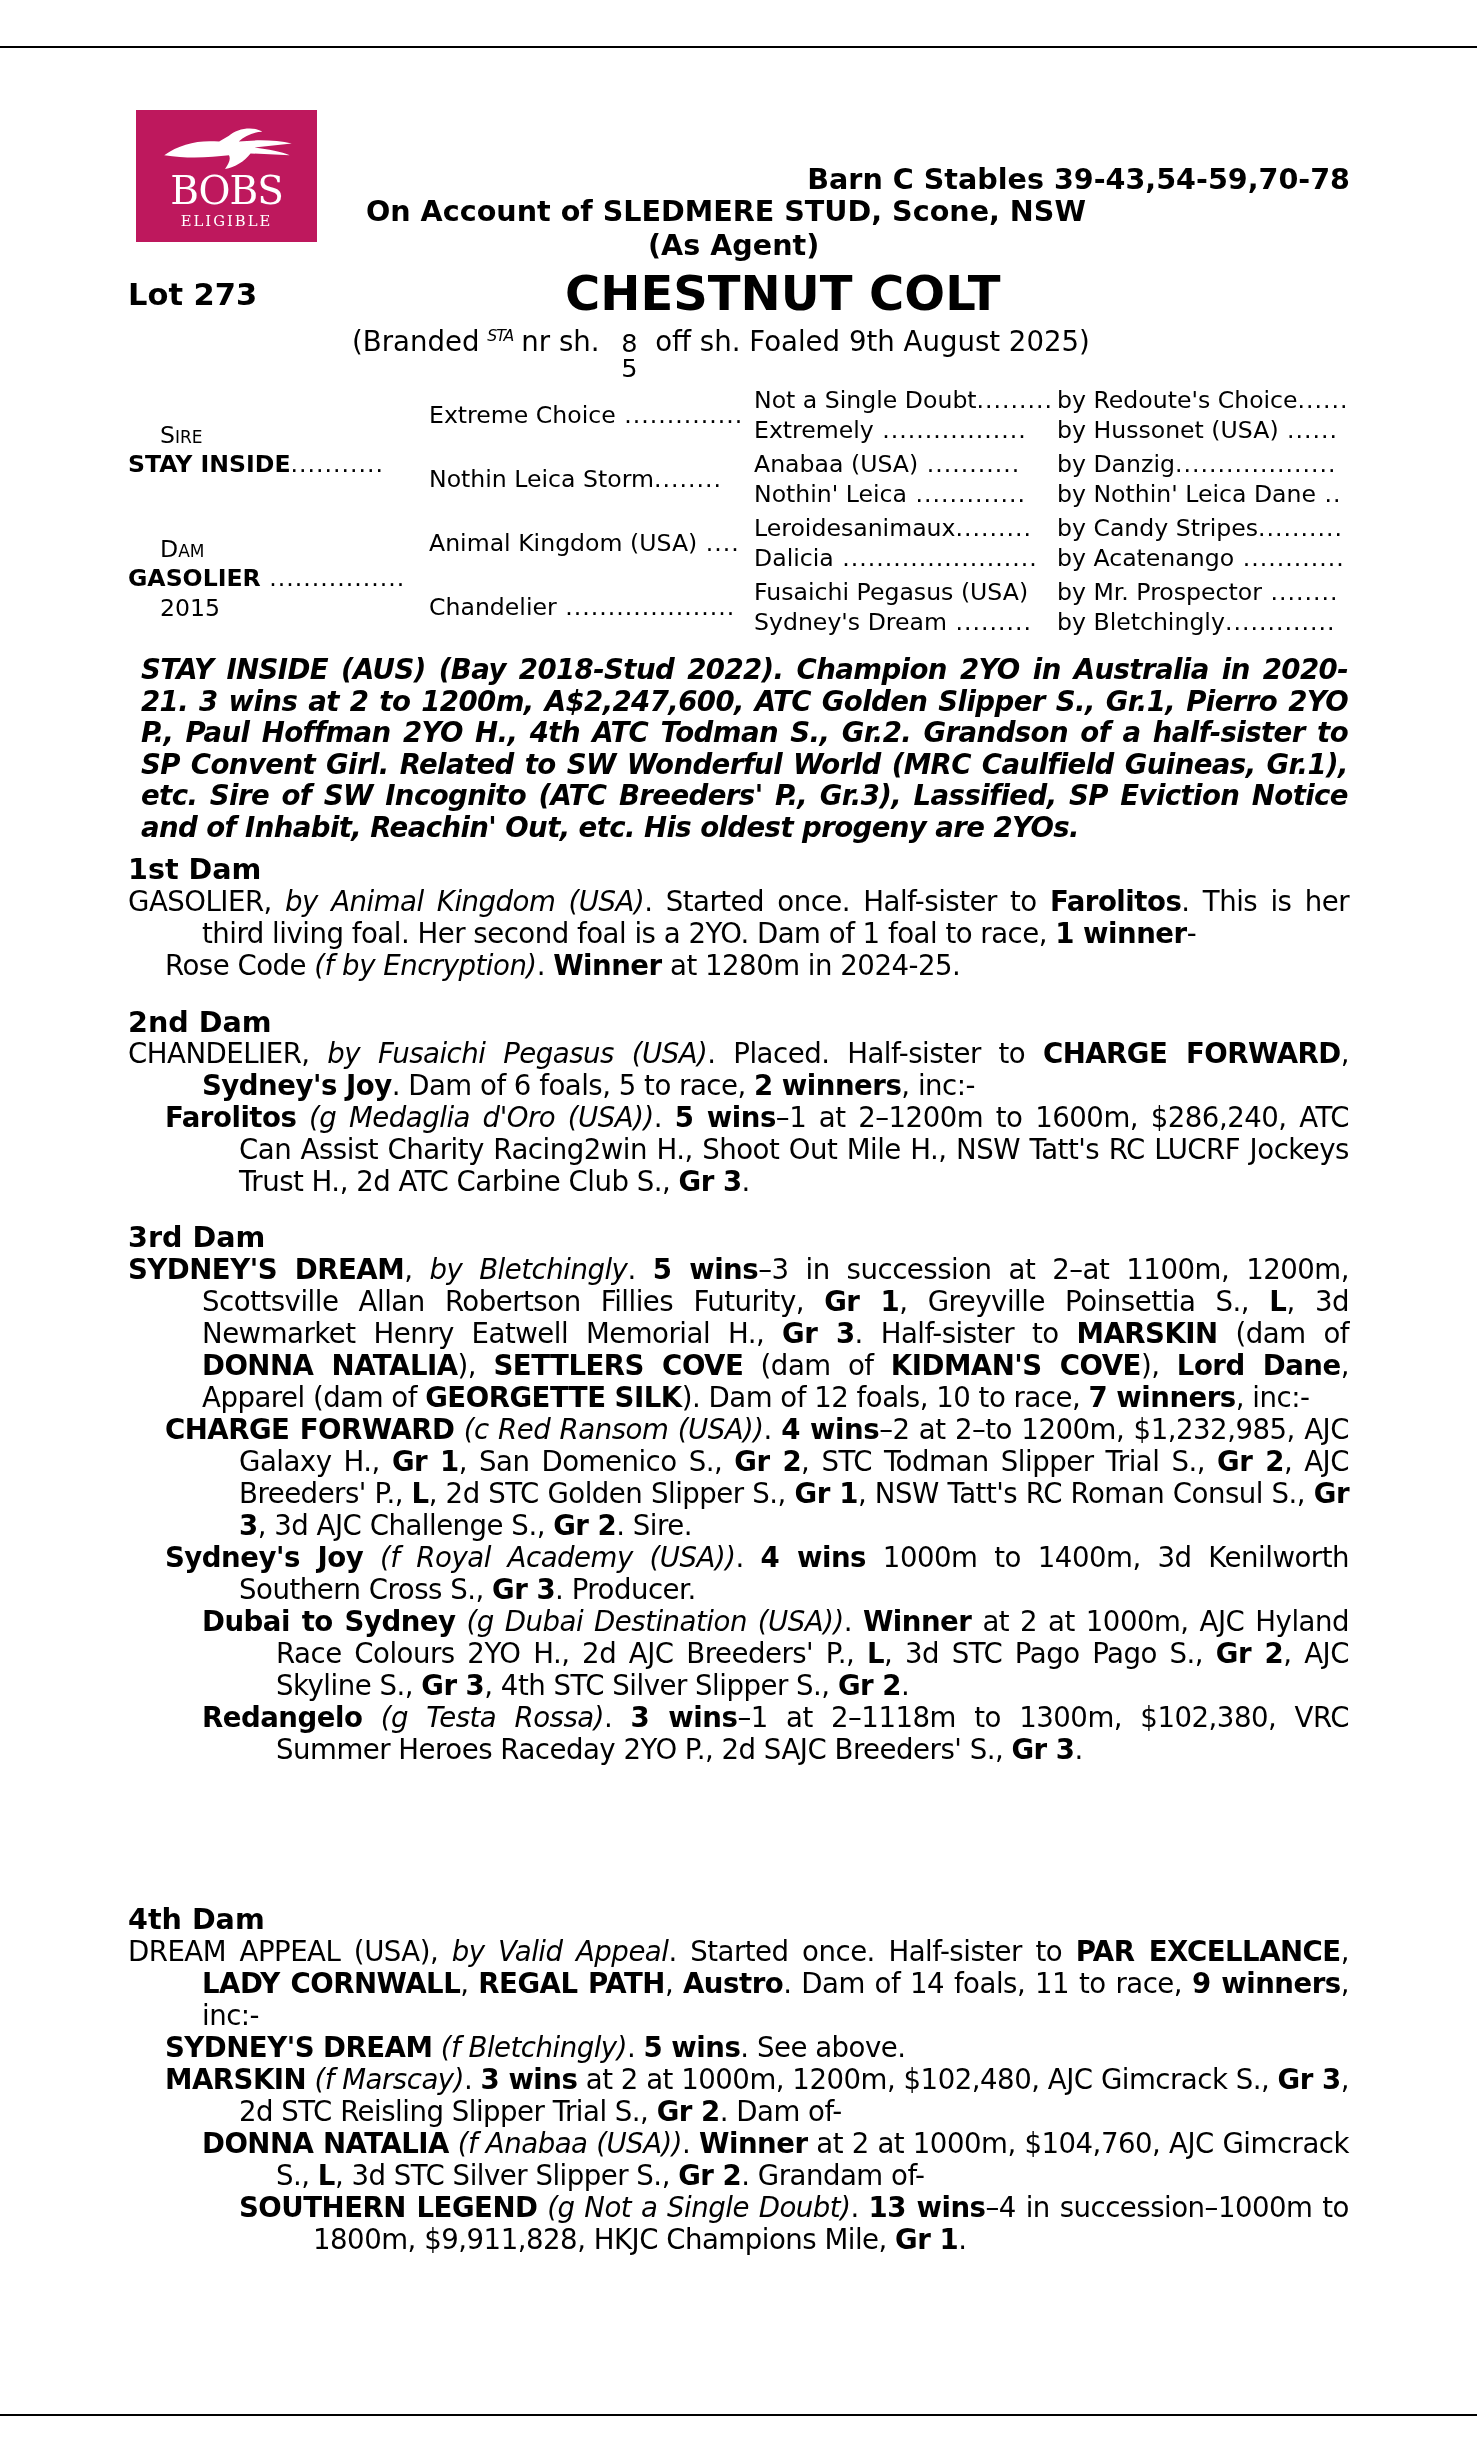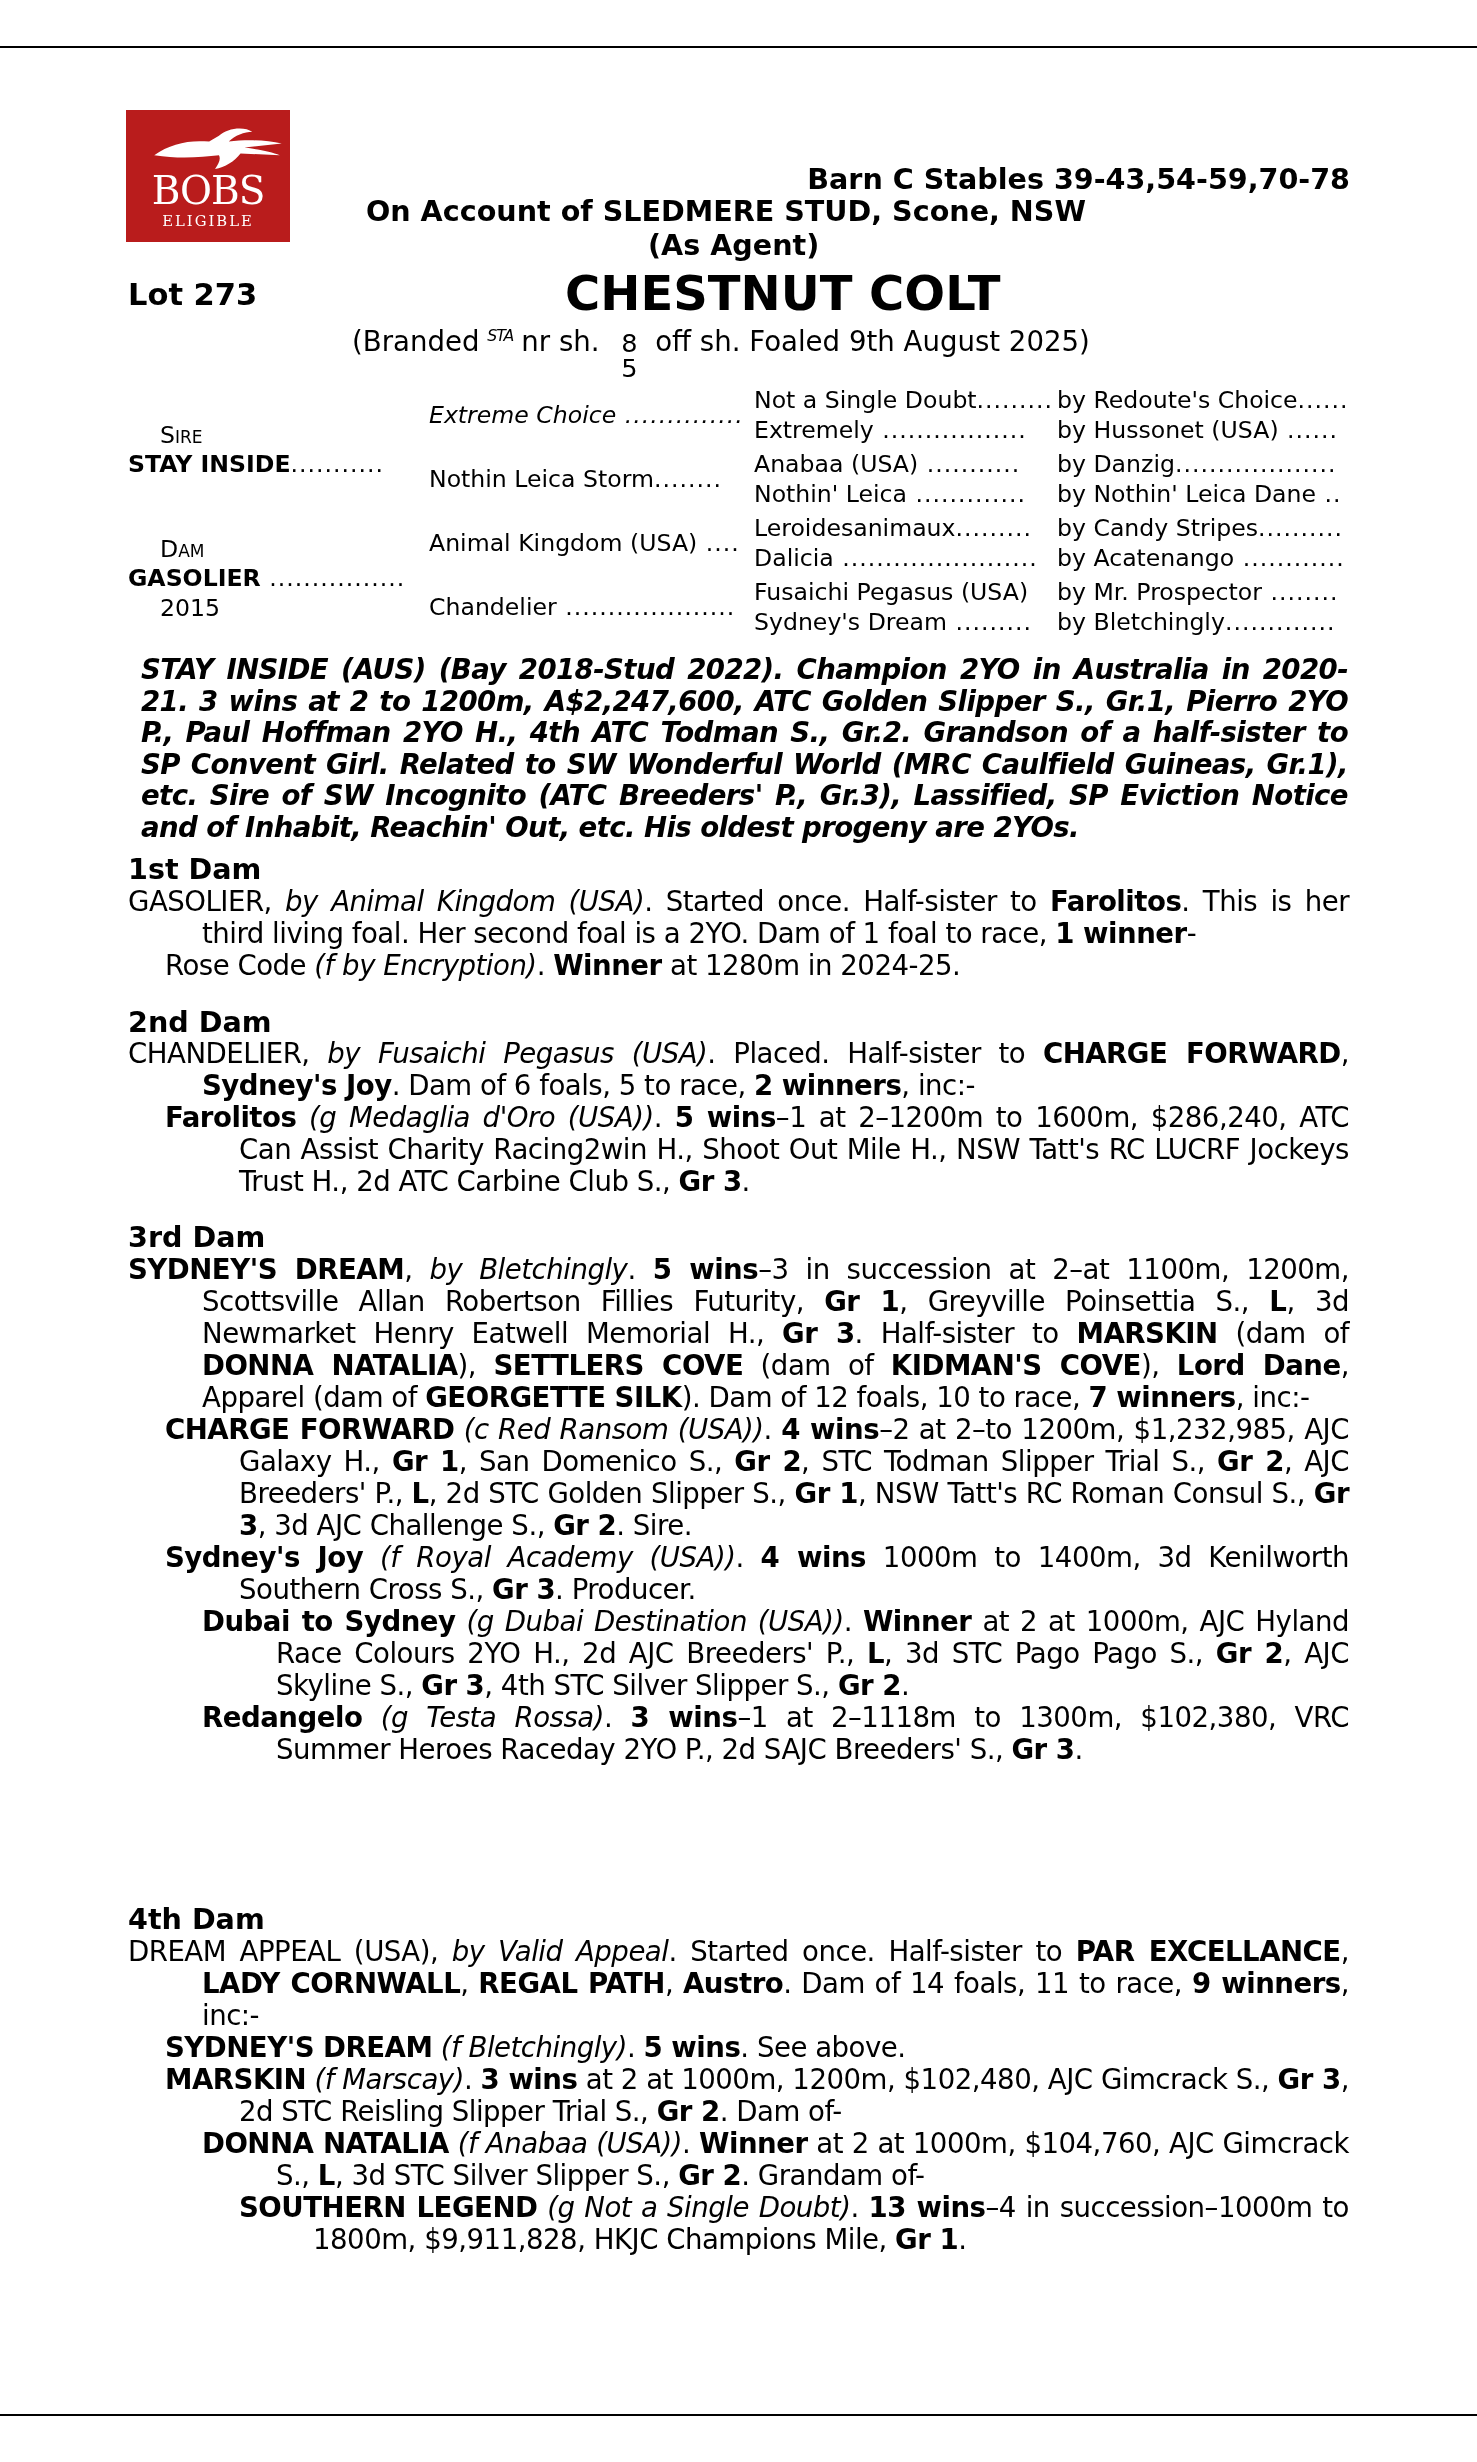--- a/index.html
+++ b/index.html
@@ -2,21 +2,21 @@
 <html><head>
 <meta charset="utf-8">
 <style>
   html, body { margin:0; padding:0; background:#ffffff; }
   body { width:1478px; height:2463px; position:relative; overflow:hidden;
          font-family:"DejaVu Sans", sans-serif; color:#000; }
   .rule { position:absolute; left:0; width:1478px; height:2px; background:#000; }
   .rule.top { top:46px; }
   .rule.bottom { top:2414px; }
 
-  .logo { position:absolute; left:126px; top:110px; width:164px; height:132px; background:#b91c1c;
+  .logo { position:absolute; left:136px; top:110px; width:181px; height:132px; background:#be185d;
           color:#fff; text-align:center; }
   .logo svg { position:absolute; left:23.6px; top:11.8px; }
   .logo .bobs { position:absolute; left:0; right:0; top:59px; font-family:"DejaVu Serif", serif;
                 font-size:39px; letter-spacing:-1px; line-height:43px; }
   .logo .elig { position:absolute; left:0; right:0; top:102px; font-family:"DejaVu Serif", serif;
                 font-size:14.8px; letter-spacing:2px; }
 
   .hdr { position:absolute; font-weight:bold; font-size:28.6px; line-height:33px; white-space:nowrap; }
   .barn { top:163px; right:128px; }
   .acct { top:195px; left:366px; }
@@ -78,21 +78,21 @@
   <span>off sh. Foaled 9th August 2025)</span>
 </div>
 
 <div>
   <div class="ped" style="top:422px; left:160px;"><span class="lbl">Sire</span></div>
   <div class="ped" style="top:451px; left:128px;"><span class="b">STAY INSIDE</span><span class="dots">...........</span></div>
   <div class="ped" style="top:536px; left:160px;"><span class="lbl">Dam</span></div>
   <div class="ped" style="top:565px; left:128px;"><span class="b">GASOLIER</span><span class="dots"> ................</span></div>
   <div class="ped" style="top:595px; left:160px;"><span>2015</span></div>
 
-  <div class="ped" style="top:402px; left:429px;font-style:italic;"><span>Extreme Choice</span><span class="dots"> ..............</span></div>
+  <div class="ped" style="top:402px; left:429px;"><span>Extreme Choice</span><span class="dots"> ..............</span></div>
   <div class="ped" style="top:466px; left:429px;"><span>Nothin Leica Storm</span><span class="dots">........</span></div>
   <div class="ped" style="top:530px; left:429px;"><span>Animal Kingdom (USA)</span><span class="dots"> ....</span></div>
   <div class="ped" style="top:594px; left:429px;"><span>Chandelier</span><span class="dots"> ....................</span></div>
 
   <div class="ped" style="top:387px; left:754px;"><span>Not a Single Doubt</span><span class="dots">.........</span></div>
   <div class="ped" style="top:387px; left:1057px;"><span>by Redoute's Choice</span><span class="dots">......</span></div>
   <div class="ped" style="top:417px; left:754px;"><span>Extremely</span><span class="dots"> .................</span></div>
   <div class="ped" style="top:417px; left:1057px;"><span>by Hussonet (USA)</span><span class="dots"> ......</span></div>
   <div class="ped" style="top:451px; left:754px;"><span>Anabaa (USA)</span><span class="dots"> ...........</span></div>
   <div class="ped" style="top:451px; left:1057px;"><span>by Danzig</span><span class="dots">...................</span></div>

